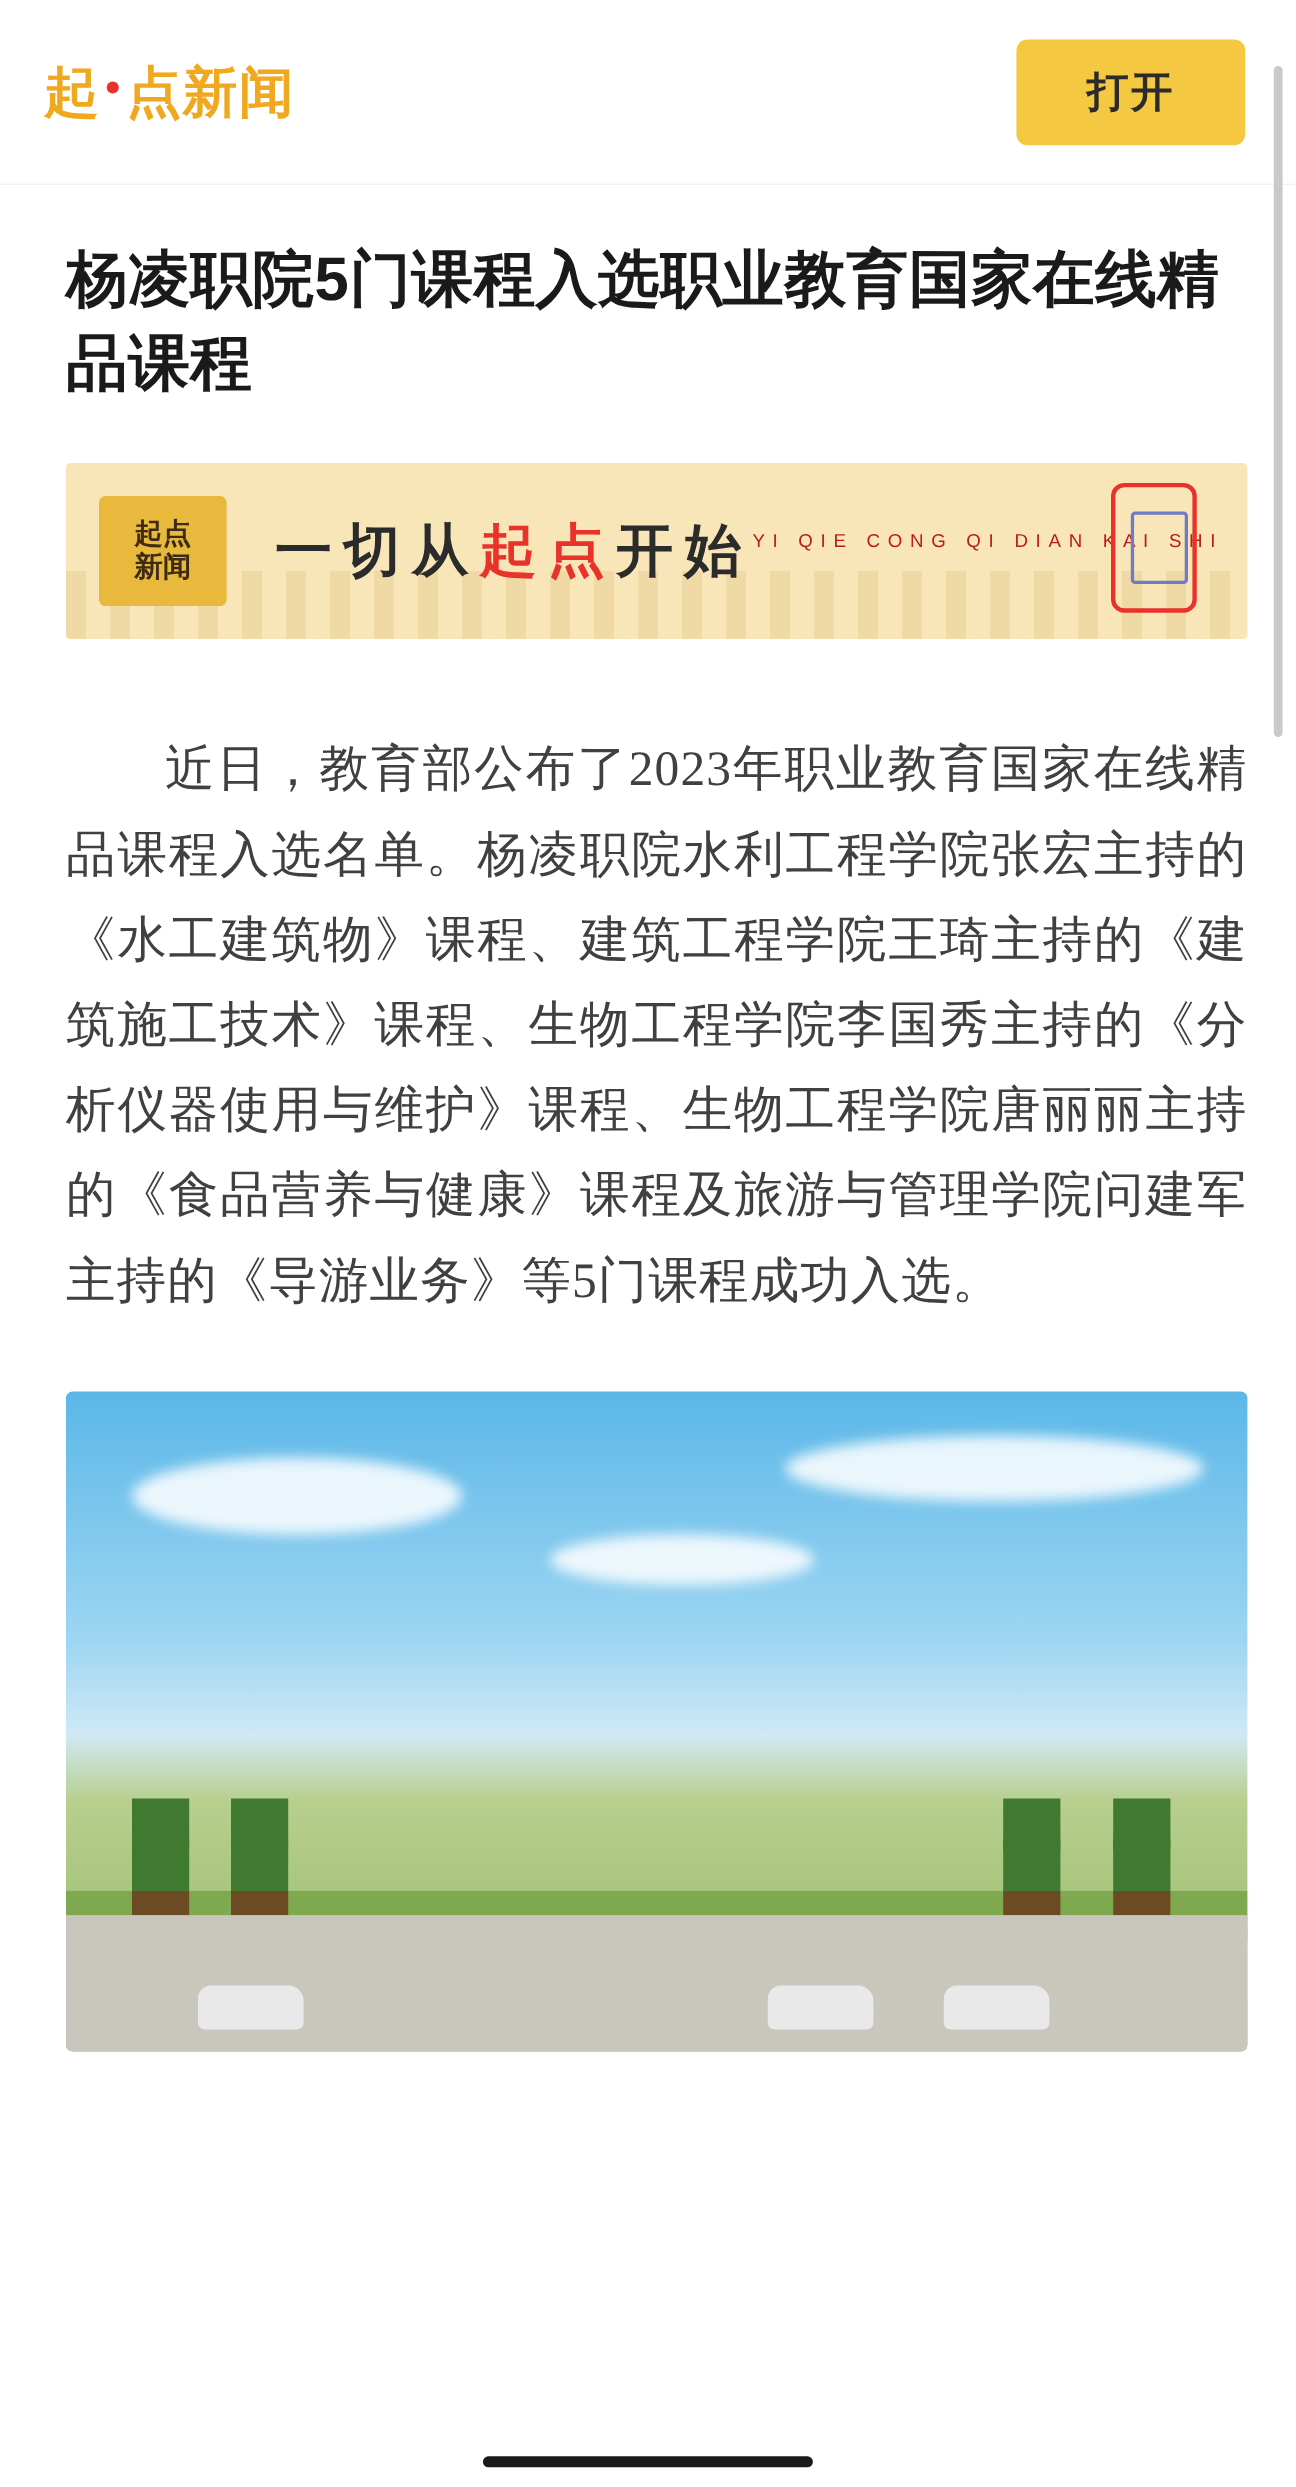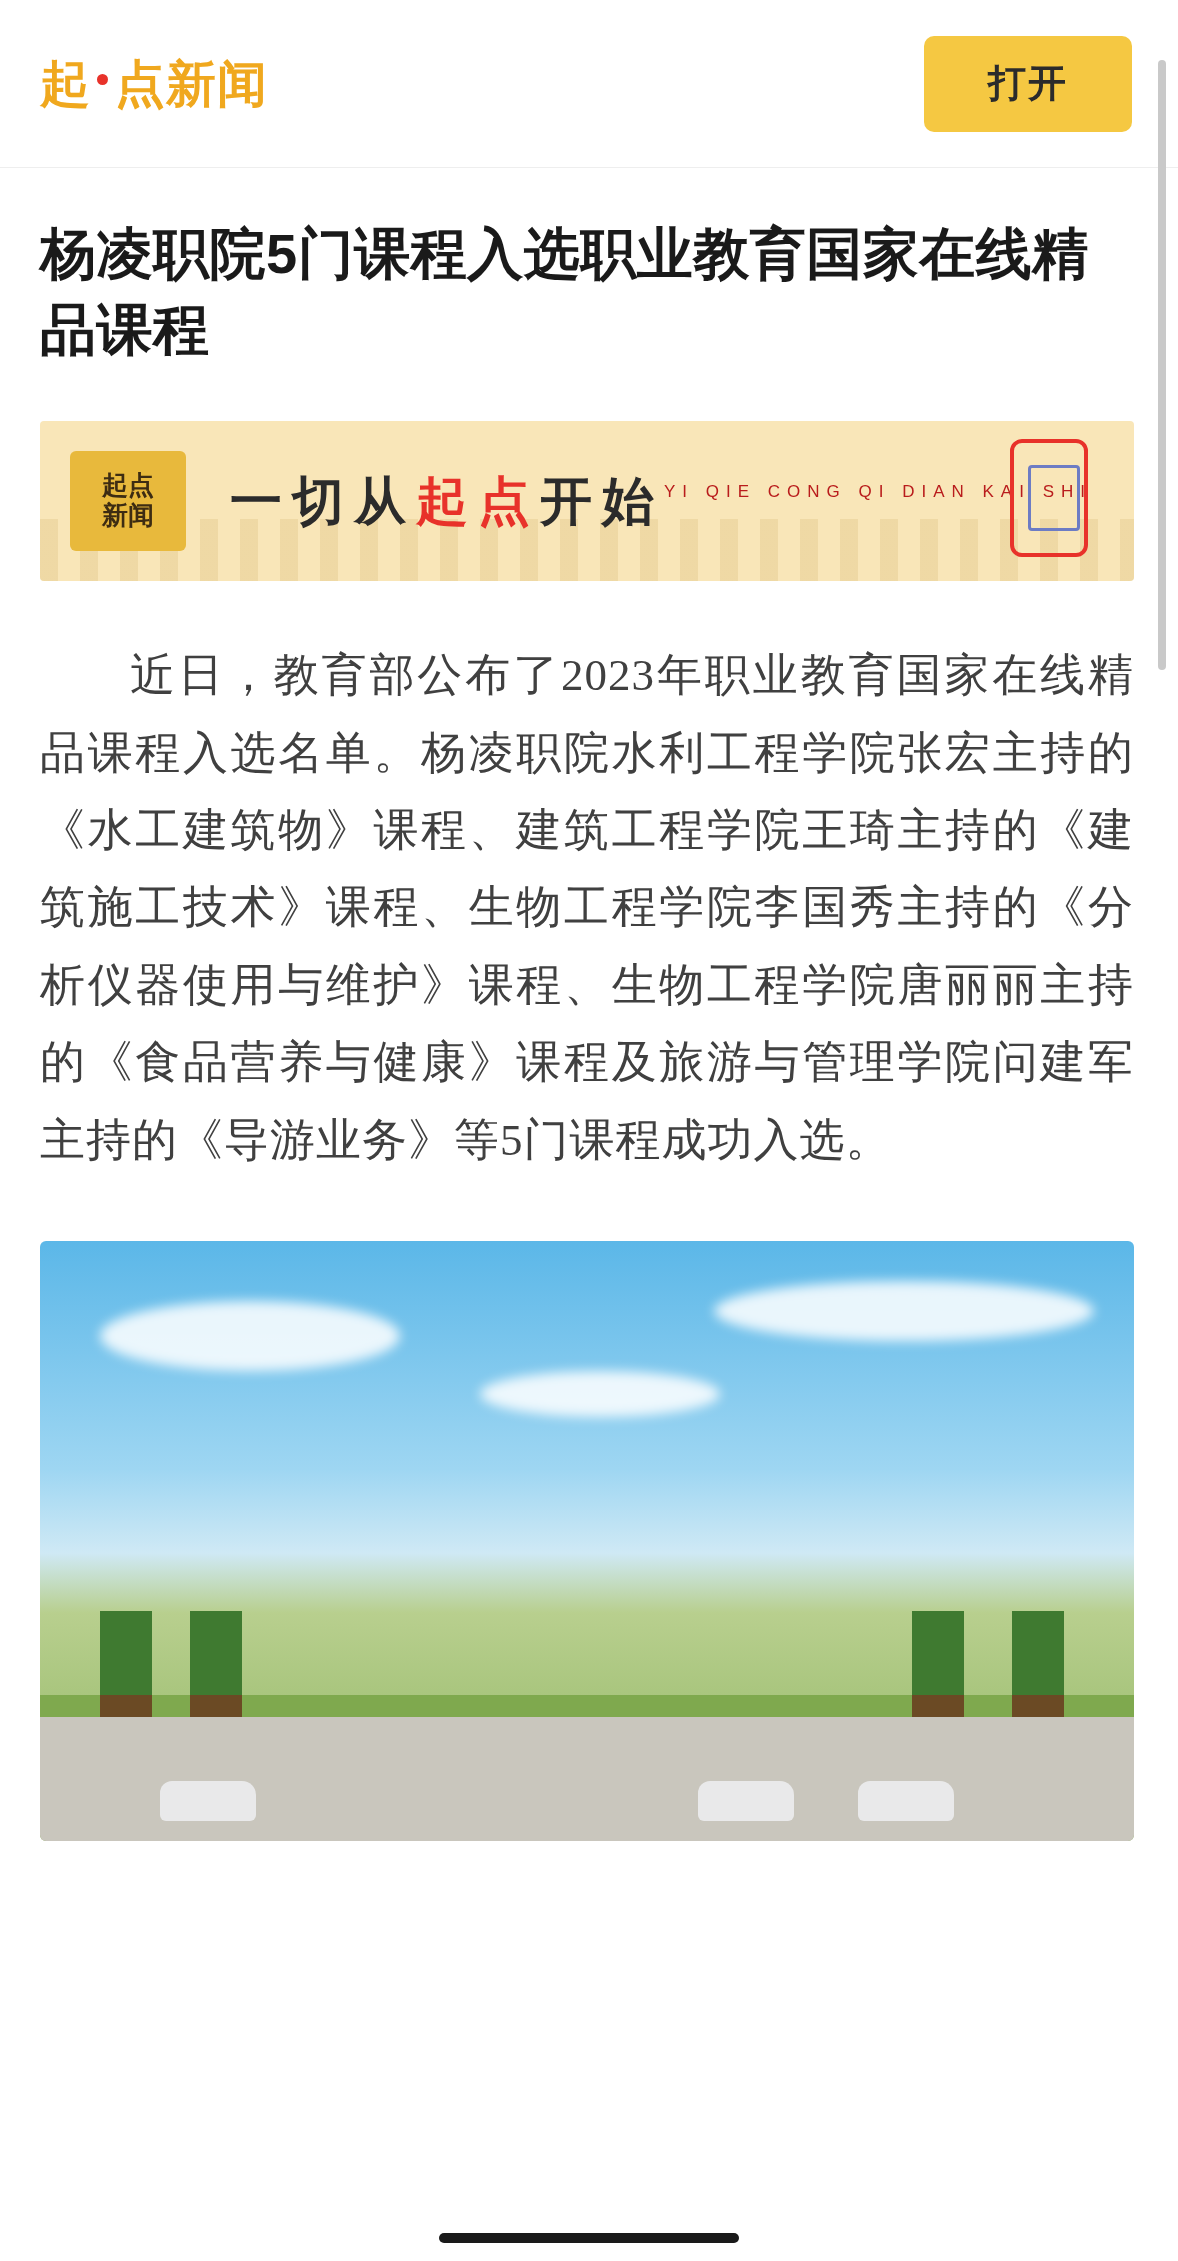--- a/index.html
+++ b/index.html
@@ -57,21 +57,21 @@
     height: 96px;
     font-size: 38px;
     font-weight: 700;
     letter-spacing: 2px;
     cursor: pointer;
     font-family: "Liberation Sans", "DejaVu Sans", sans-serif;
   }
 
   
   .article {
-    padding: 48px 44px 0 40px;
+    padding: 48px 44px 0 60px;
   }
   .headline {
     font-size: 56px;
     line-height: 1.35;
     font-weight: 700;
     color: #1a1a1a;
     letter-spacing: 0.5px;
     margin: 0 0 54px 0;
   }
   .meta {
@@ -89,21 +89,21 @@
   .meta .reads { margin-left: 18px; }
 
   
   .promo {
     width: 100%;
     height: 160px;
     background: #f9e6b8;
     border-radius: 4px;
     position: relative;
     overflow: hidden;
-    margin-bottom: 56px;
+    margin-bottom: 80px;
     display: flex;
     align-items: center;
   }
   .promo .city {
     position: absolute;
     left: 0; bottom: 0;
     width: 100%; height: 62px;
     background:
       repeating-linear-gradient(90deg,
         rgba(226,200,140,0.55) 0 18px,

